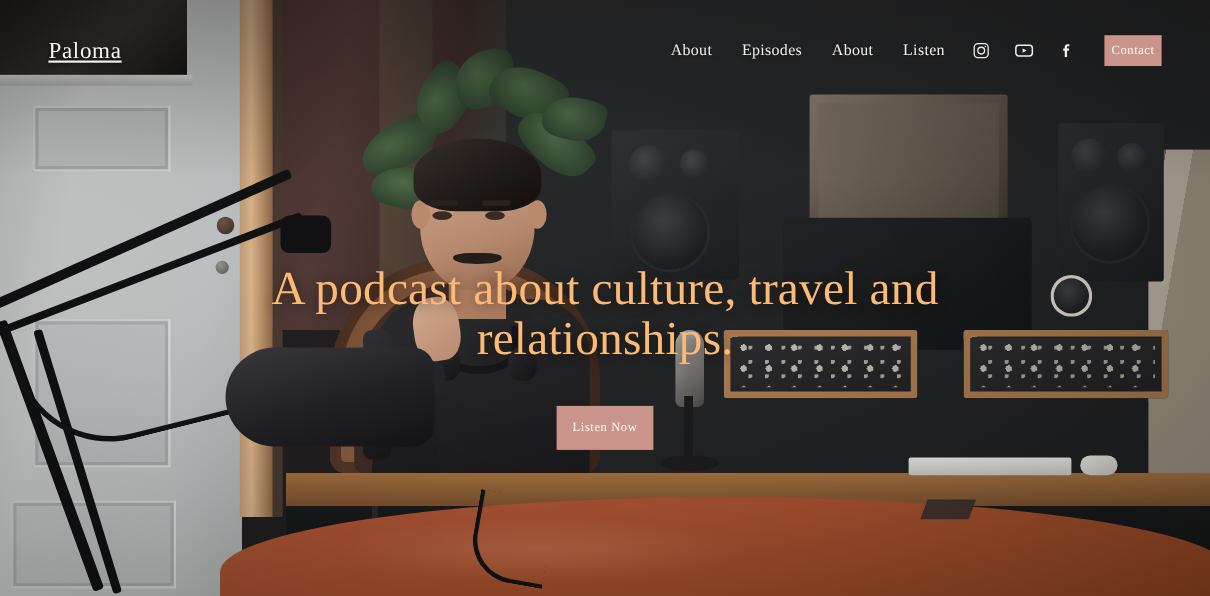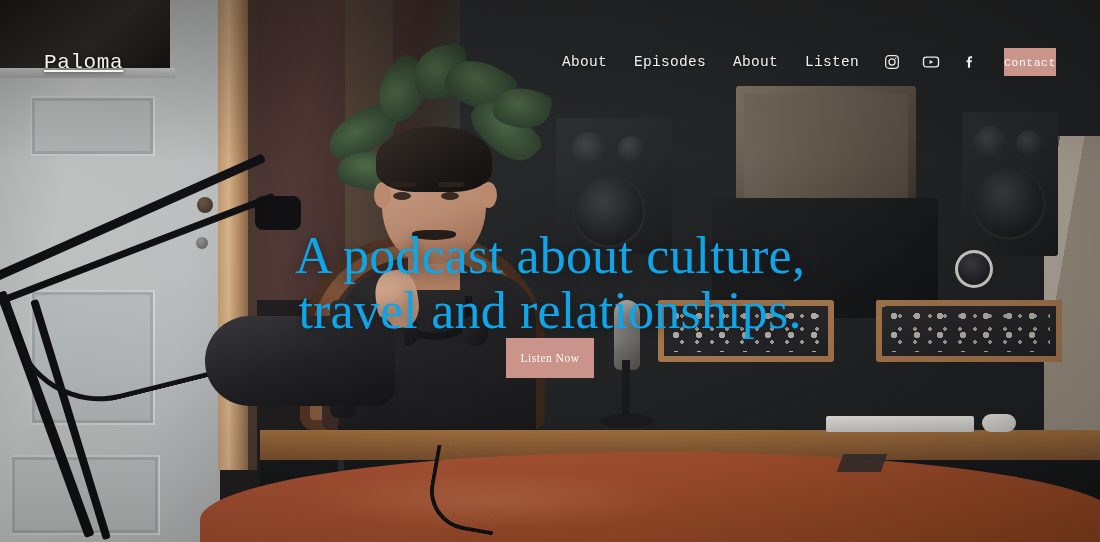--- a/index.html
+++ b/index.html
@@ -316,25 +316,24 @@
   .grade {
     position:absolute; inset:0;
     background:
       radial-gradient(ellipse at 50% 45%, rgba(0,0,0,0) 30%, rgba(0,0,0,.28) 100%),
       linear-gradient(180deg, rgba(20,16,14,.25) 0%, rgba(20,16,14,0) 30%);
     pointer-events:none;
   }
 
   
   .nav {
-    position:absolute; left:0; top:16px; width:1100px; height:92px;
+    position:absolute; left:0; top:0; width:1100px; height:92px;
     display:flex; align-items:center;
     padding:0 44px;
     z-index:10;
-    font-family:Liberation Mono, monospace;
   }
   .logo {
     color:#f6f2ee;
     font-size:21px;
     letter-spacing:.6px;
     text-shadow:0 1px 4px rgba(0,0,0,.6);
   }
   .nav-right {
     margin-left:auto;
     display:flex; align-items:center; gap:1px;
@@ -369,30 +368,31 @@
     width:52px; height:28px;
     margin-left:14px;
   }
 
   
   .hero-copy {
     position:absolute; left:0; top:228px; width:1100px;
     text-align:center; z-index:9;
   }
   .headline {
-    color:#0ea5e9;
-    font-size:52px;
+    color:#fdba74;
+    font-size:43px;
     line-height:1.06;
     font-weight:400;
     letter-spacing:.2px;
     text-shadow:0 2px 12px rgba(0,0,0,.45);
     max-width:620px;
-    margin:0 auto;
+    margin:12px auto;
   }
   .btn-listen {
+    margin-top:26px;
     width:88px; height:40px;
     font-size:11.5px;
   }
 </style>
 </head>
 <body>
 
 <div class="hero">
 
   <div class="photo">

